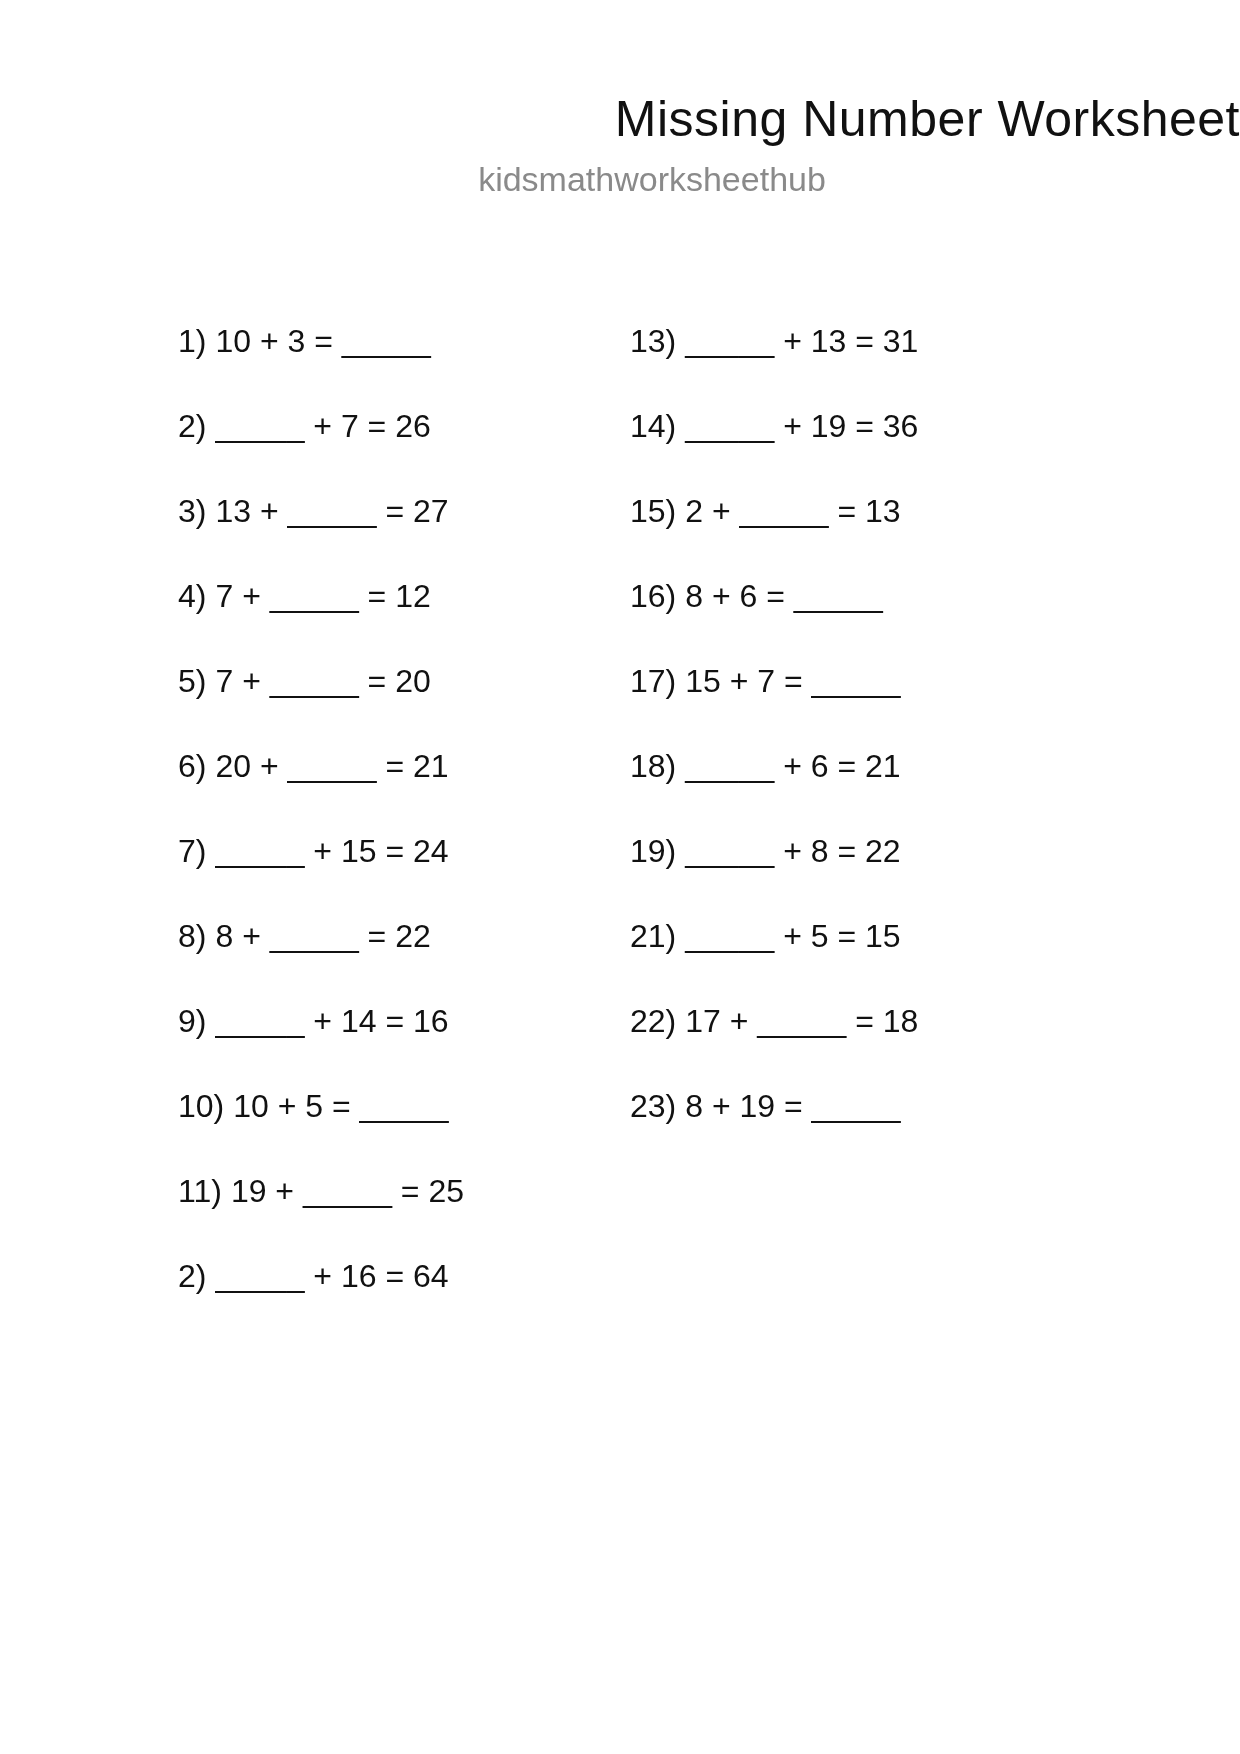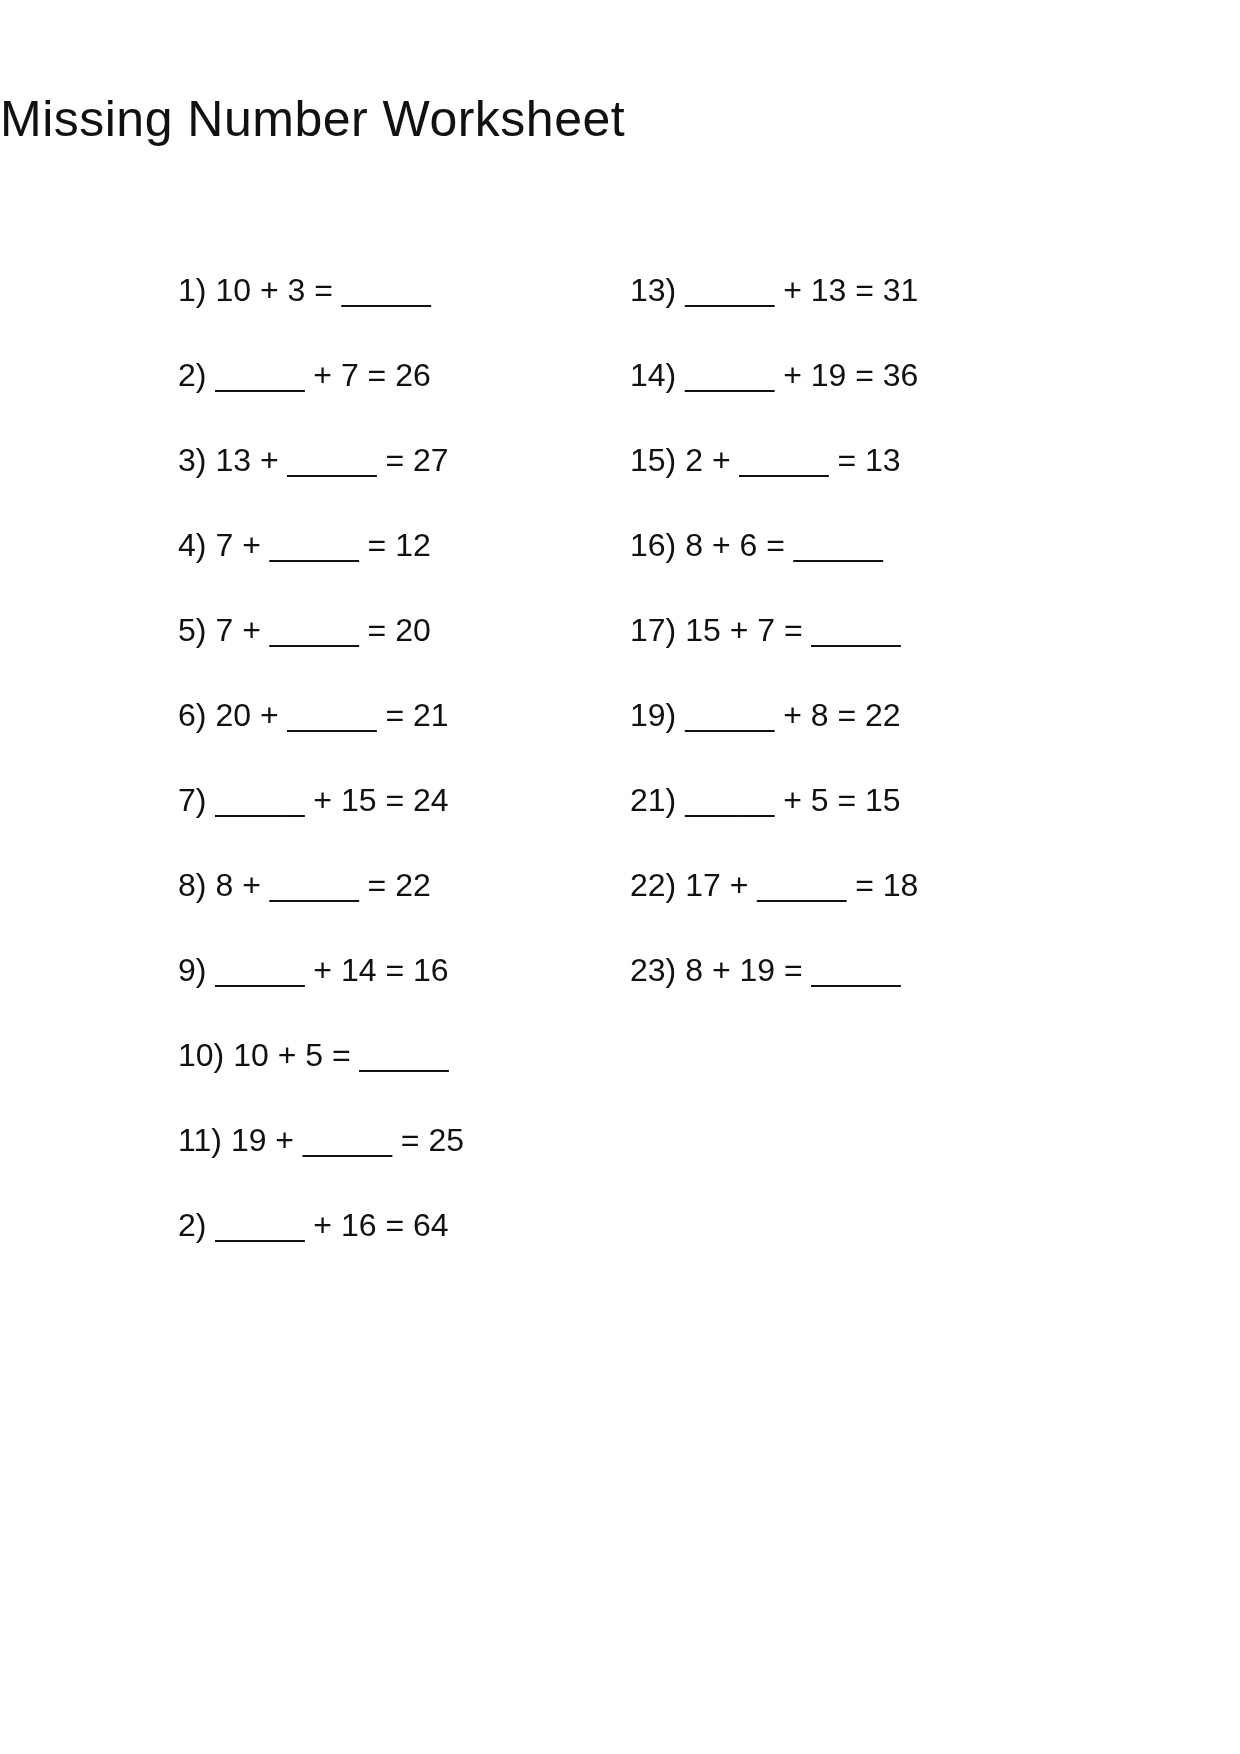--- a/index.html
+++ b/index.html
@@ -15,21 +15,21 @@
     overflow: hidden;
   }
   .page {
     width: 1240px;
     height: 1754px;
     position: relative;
   }
   .title {
     font-size: 50px;
     font-weight: 400;
-    text-align: left;
+    text-align: right;
     margin: 0;
     padding-top: 90px;
     letter-spacing: 0.5px;
     color: #111111;
   }
   .subtitle {
     font-size: 34px;
     font-weight: 400;
     text-align: center;
     margin-top: 12px;
@@ -63,20 +63,21 @@
   }
   .pnum {
     margin-right: 9px;
   }
 </style>
 </head>
 <body>
 
 <div class="page">
   <h1 class="title">Missing Number Worksheet</h1>
+  <div class="subtitle">kidsmathworksheethub</div>
 
   <div class="problems">
     <div class="col col-left" id="col-left">
   <div class="problem">
     <span class="pnum">1)</span>
     <span class="pbody">10 + 3 = _____</span>
   </div>
 
   <div class="problem">
     <span class="pnum">2)</span>
@@ -152,20 +153,24 @@
   <div class="problem">
     <span class="pnum">16)</span>
     <span class="pbody">8 + 6 = _____</span>
   </div>
 
   <div class="problem">
     <span class="pnum">17)</span>
     <span class="pbody">15 + 7 = _____</span>
   </div>
 
+  <div class="problem">
+    <span class="pnum">18)</span>
+    <span class="pbody">_____ + 6 = 21</span>
+  </div>
 
   <div class="problem">
     <span class="pnum">19)</span>
     <span class="pbody">_____ + 8 = 22</span>
   </div>
 
 
   <div class="problem">
     <span class="pnum">21)</span>
     <span class="pbody">_____ + 5 = 15</span>

